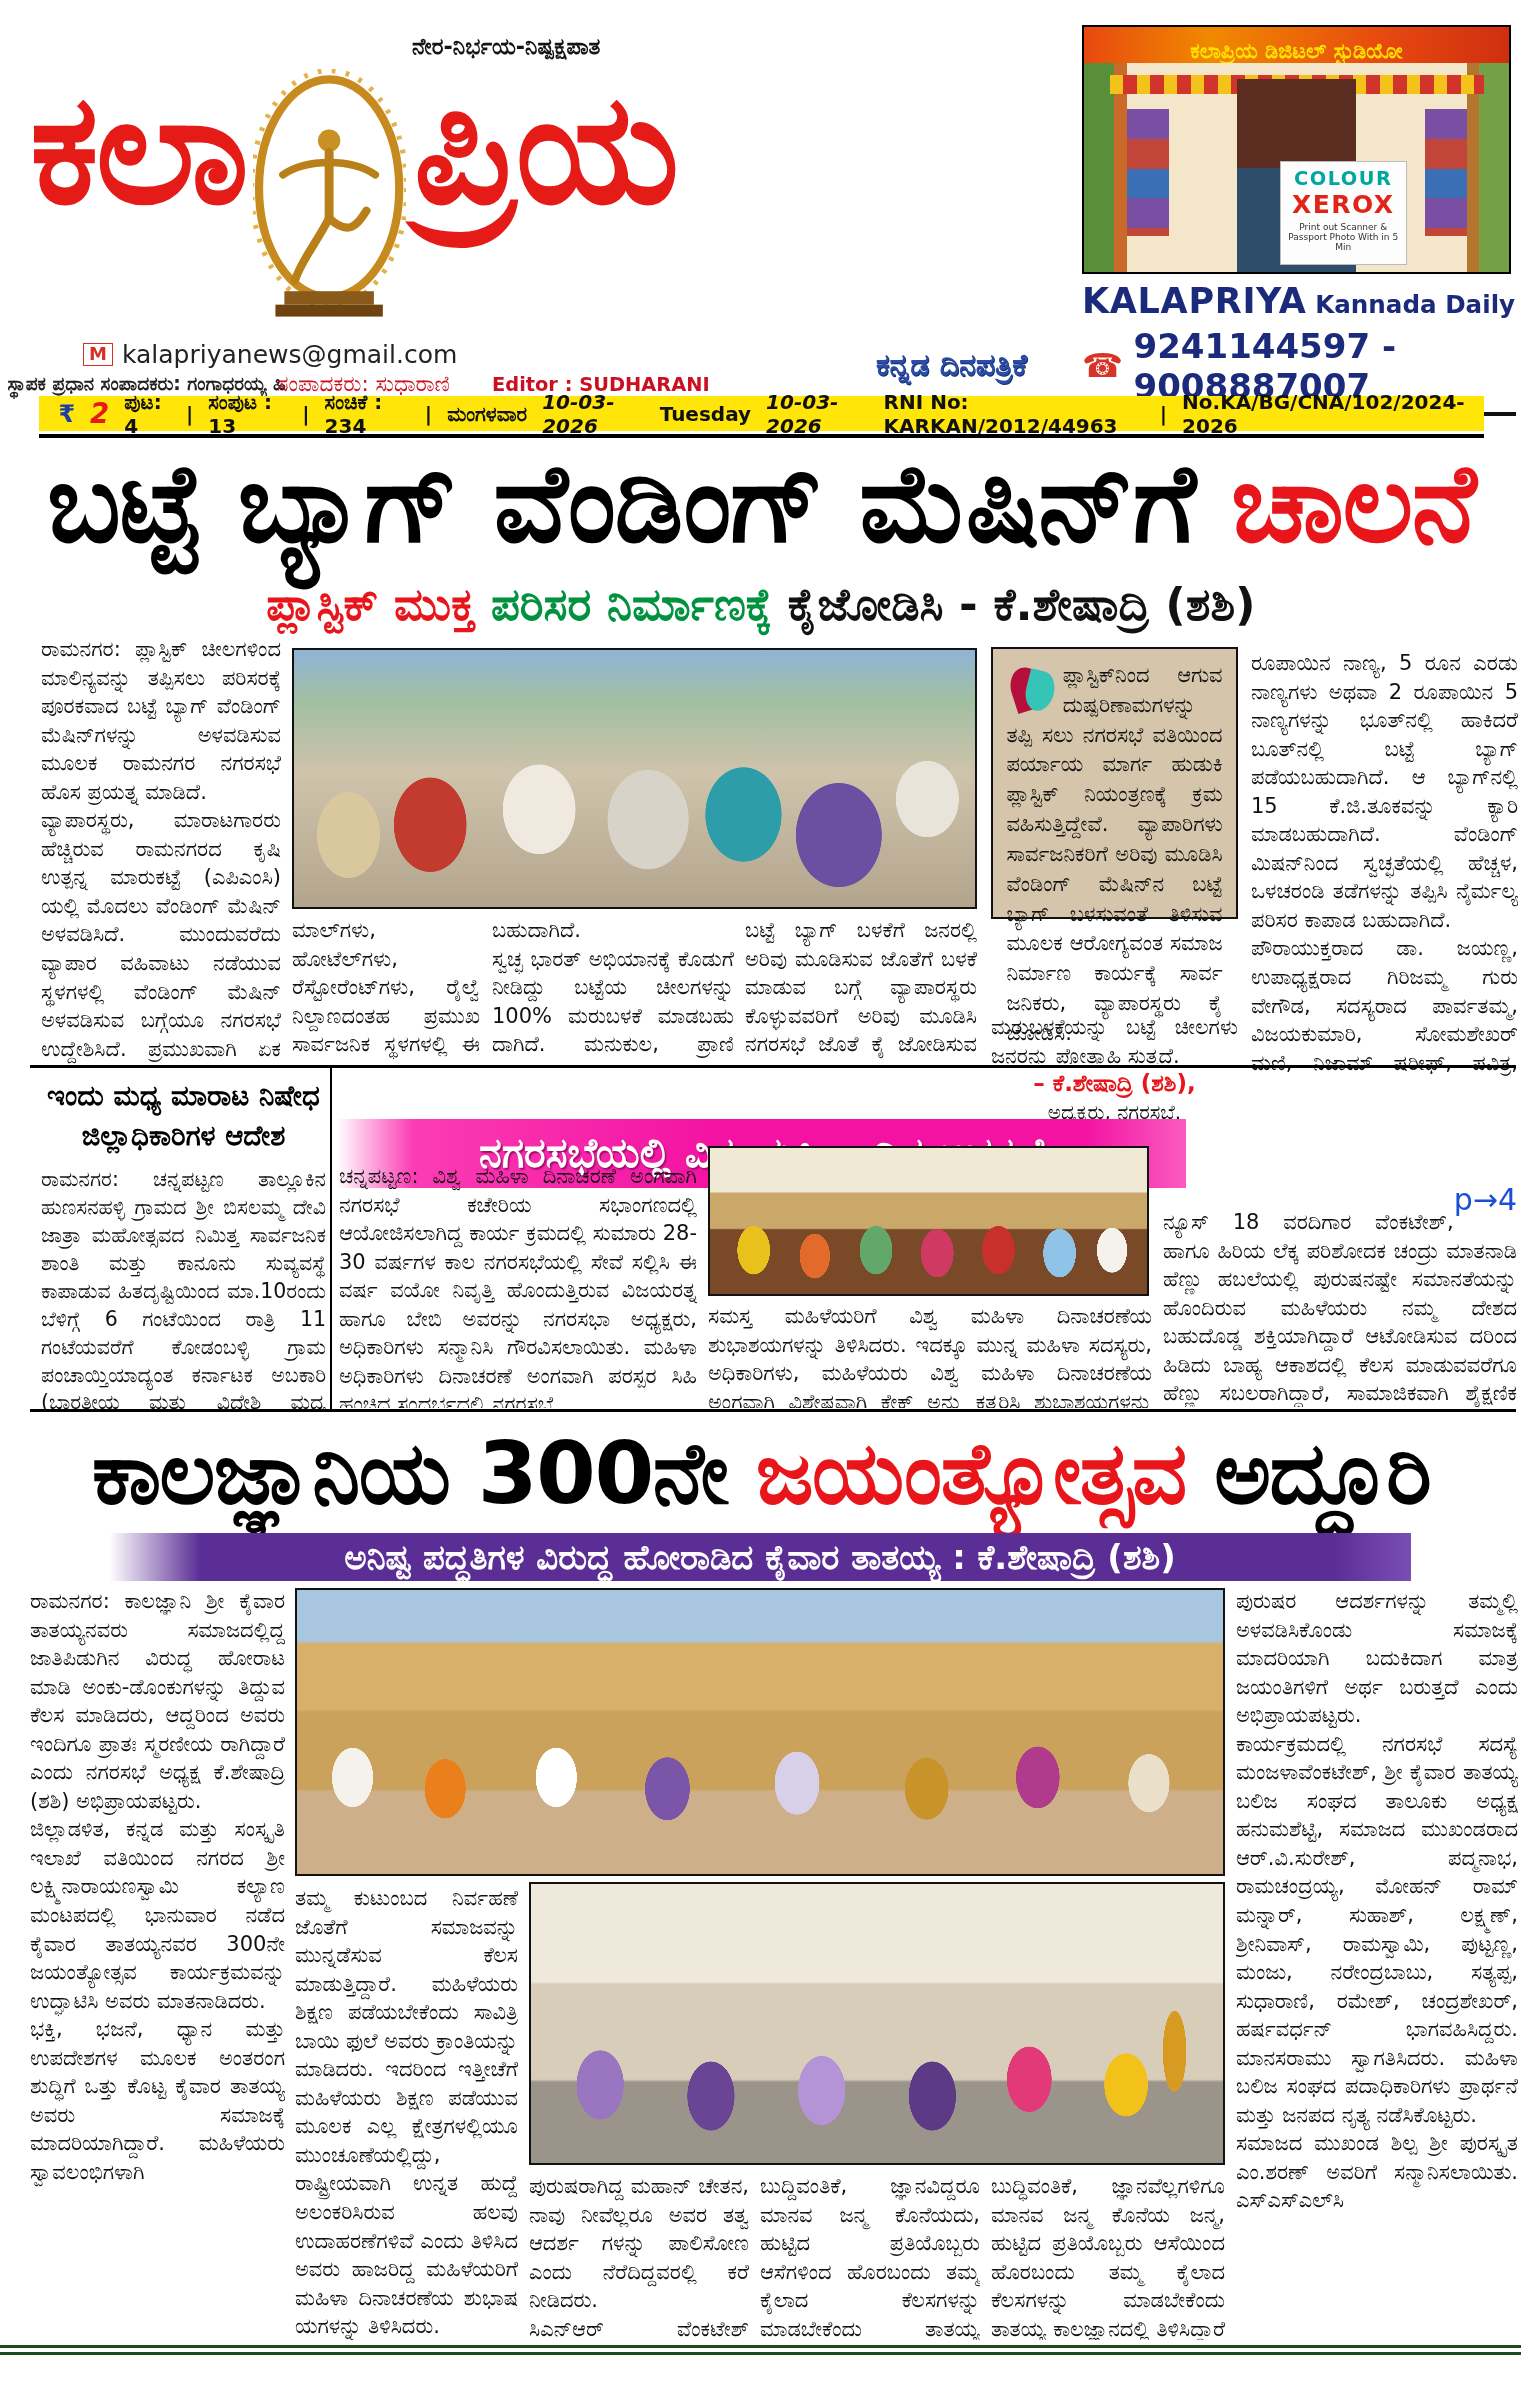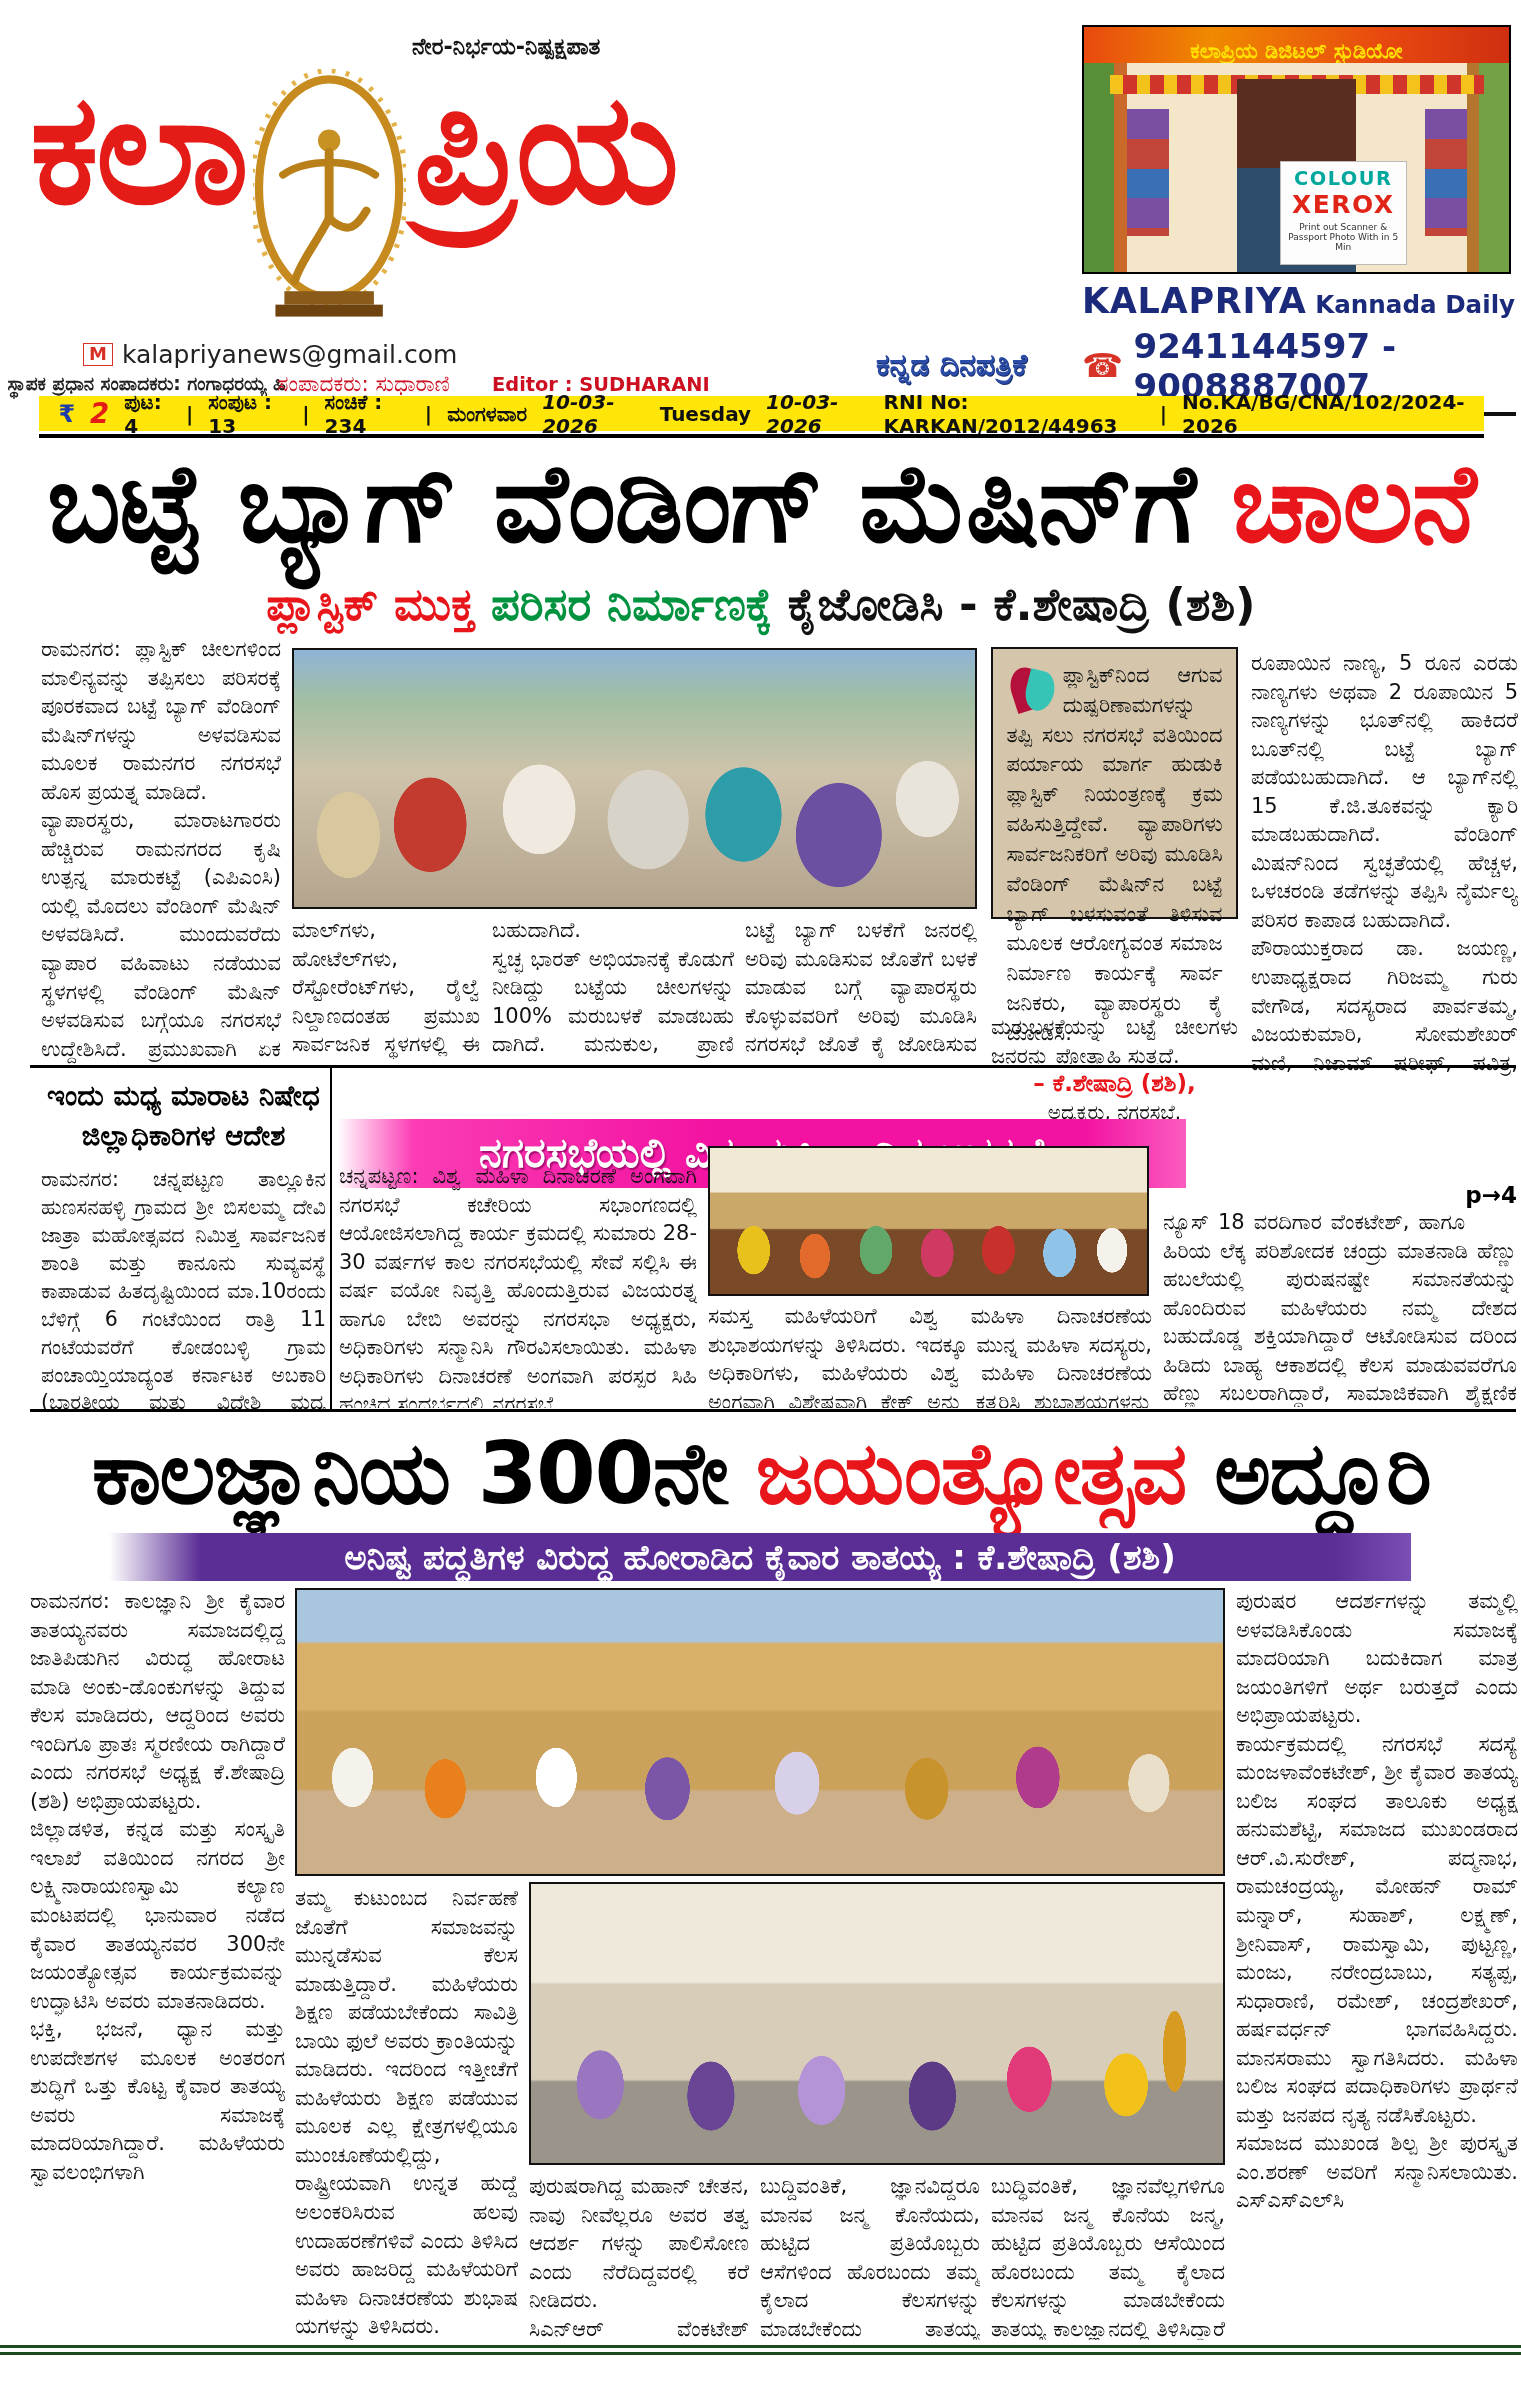--- a/index.html
+++ b/index.html
@@ -92,21 +92,21 @@
      color:#fff;font-size:41px;font-weight:bold;line-height:69px;text-shadow:1.5px 1.5px 1.5px #a40b6e;}
   .photo-wd{left:708px;top:1146px;width:441px;height:150px;background:
      radial-gradient(27px 40px at 10% 70%,#e9c11c 0 60%,transparent 61%),
      radial-gradient(25px 37px at 24% 74%,#e26a2a 0 60%,transparent 61%),
      radial-gradient(27px 40px at 38% 70%,#62a86a 0 60%,transparent 61%),
      radial-gradient(27px 40px at 52% 72%,#cf3a63 0 60%,transparent 61%),
      radial-gradient(27px 40px at 66% 70%,#c8312b 0 60%,transparent 61%),
      radial-gradient(27px 40px at 80% 72%,#8fc4e8 0 60%,transparent 61%),
      radial-gradient(25px 37px at 92% 70%,#f4f2ea 0 60%,transparent 61%),
      linear-gradient(180deg,#efe9d6 0 30%,#caa86a 31% 55%,#7a4a28 56% 100%);}
-  .p4{float:right;color:#000000;font-weight:bold;font-size:23px;white-space:nowrap;}
+  .p4{float:right;color:#1d4ed8;font-weight:normal;font-size:30px;white-space:nowrap;}
   
   .k-headline{left:0;top:1424px;width:1522px;text-align:center;font-weight:bold;
      font-size:86px;line-height:1.15;letter-spacing:-1.5px;}
   .k-black{color:#000;}
   .k-red{color:#e8151a;}
   .k-banner{left:109px;top:1533px;width:1302px;height:48px;text-align:center;
      background:linear-gradient(90deg,#ffffff 0%,#5b2e96 7%,#5b2e96 94%,#7a4fb5 100%);
      color:#fff;font-size:34px;font-weight:bold;line-height:48px;}
   .photo-temple{left:295px;top:1588px;width:930px;height:288px;background:
      radial-gradient(34px 49px at 6% 66%,#f4f2ea 0 60%,transparent 61%),

